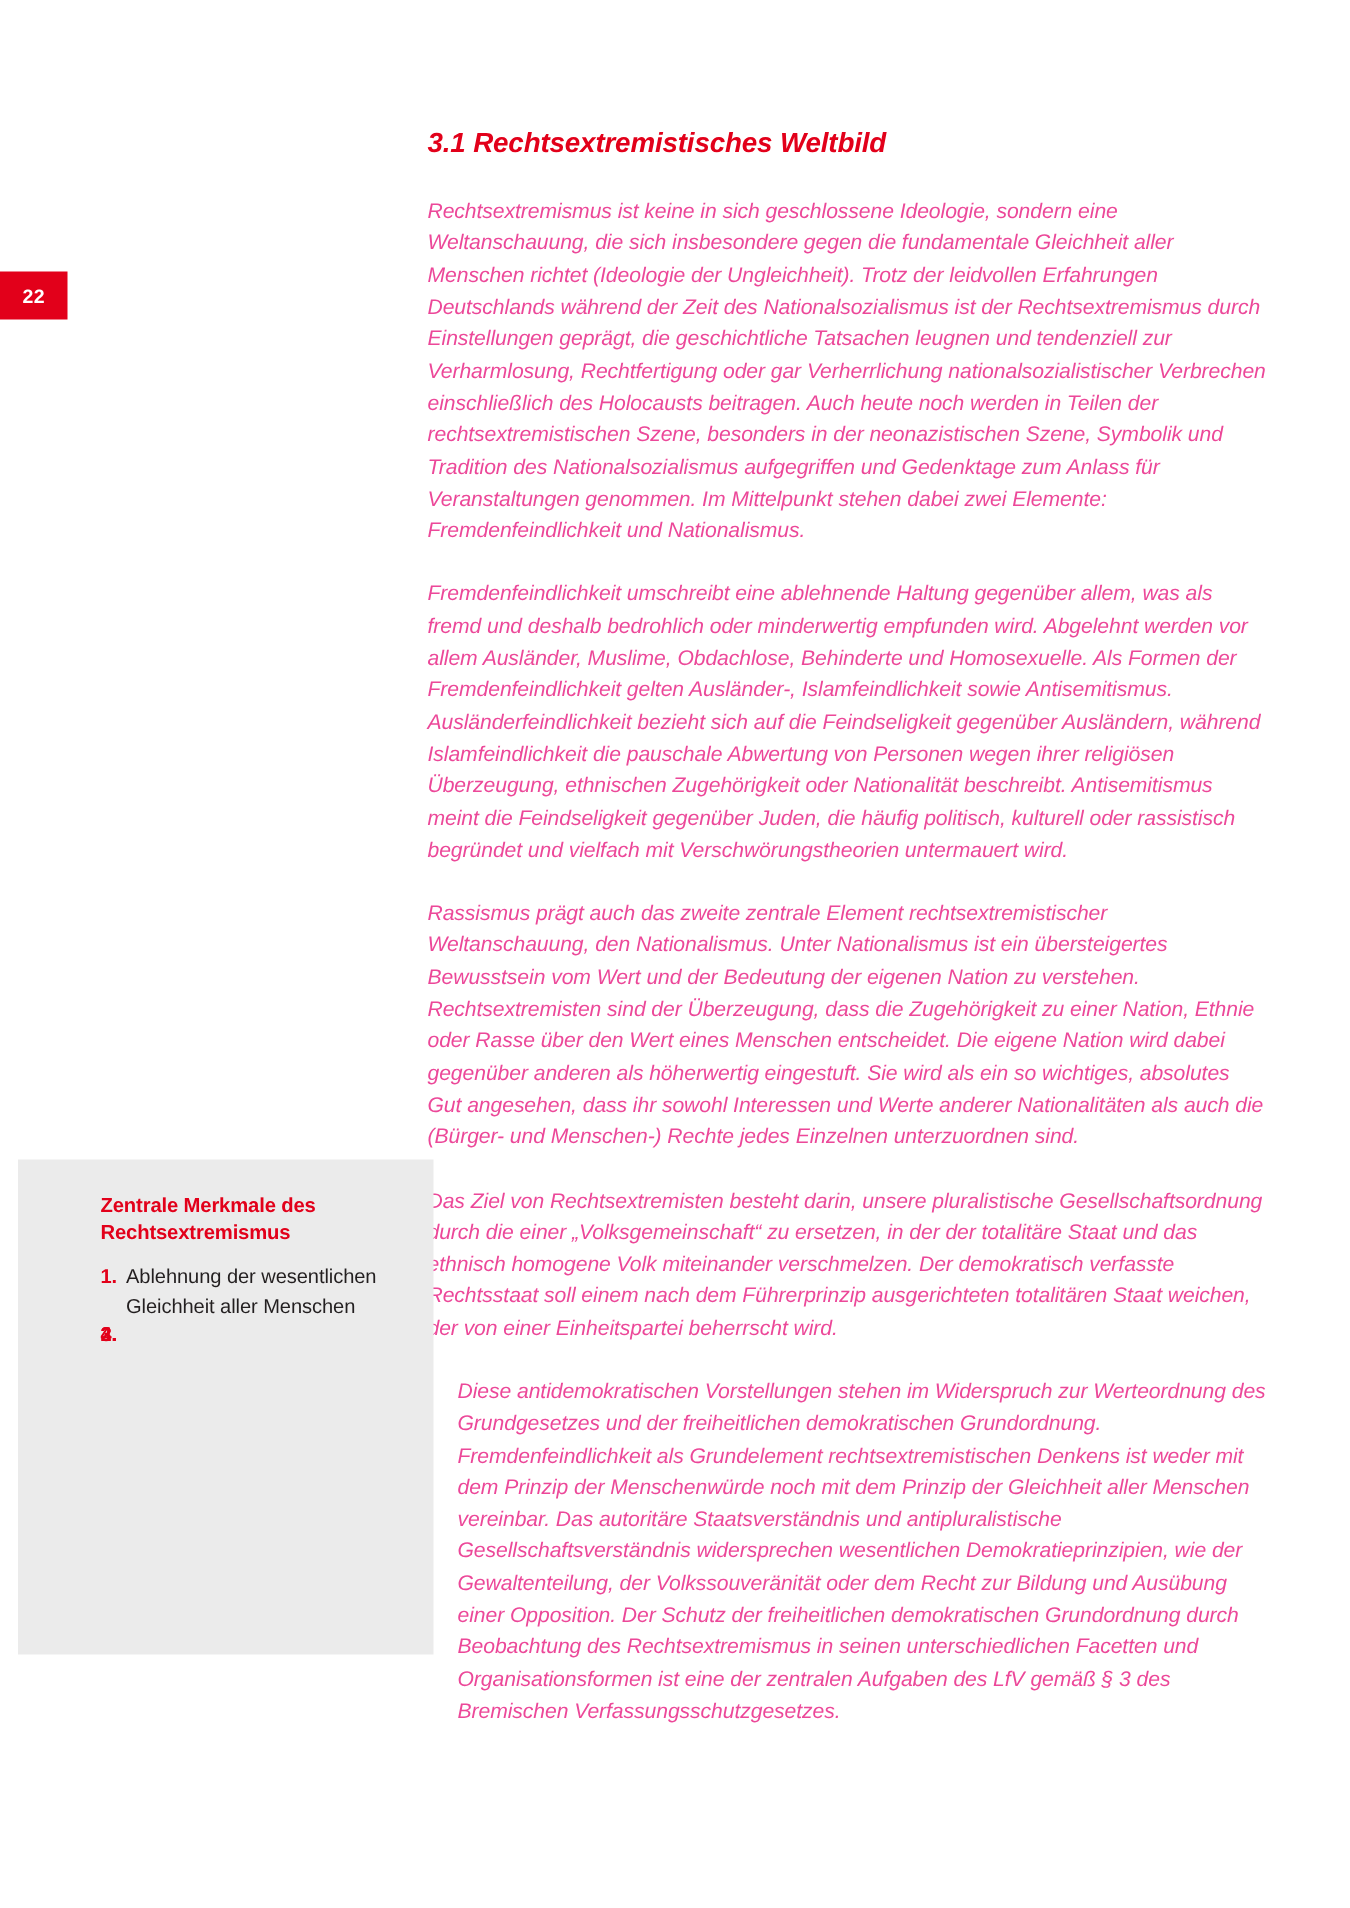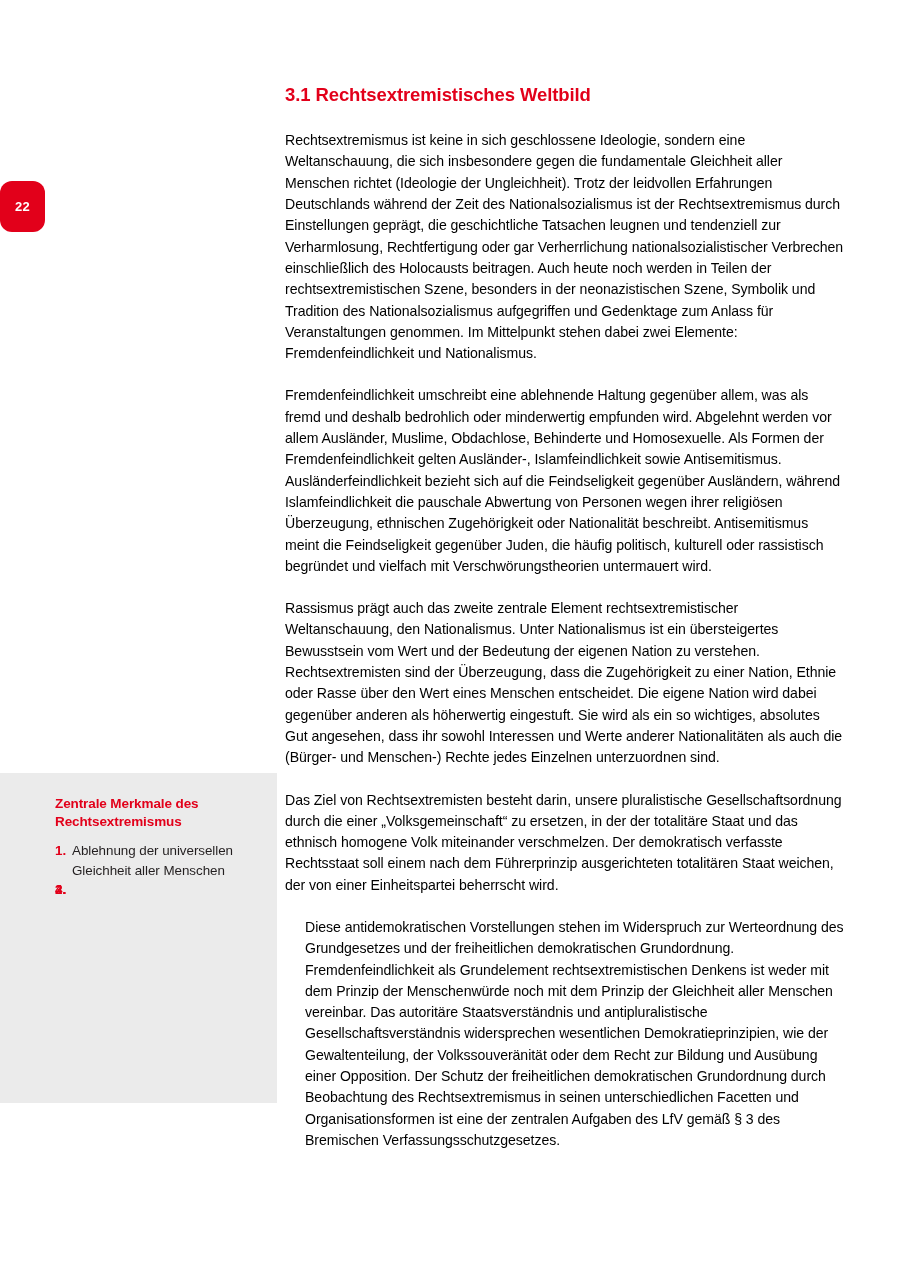--- a/index.html
+++ b/index.html
@@ -16,63 +16,63 @@
     color: #231f20;
     overflow: hidden;
   }
 
   
   .page-badge {
     position: absolute;
     left: 0;
     top: 181px;
     width: 45px;
-    height: 51px;
+    height: 32px;
     background: #e2001a;
     color: #ffffff;
     font-size: 13px;
     font-weight: bold;
     display: flex;
     align-items: center;
     justify-content: center;
     letter-spacing: 0.2px;
-    border-radius: 12px;
   }
 
   
   .content-column {
     position: absolute;
     left: 285px;
     top: 84px;
     width: 560px;
+    font-style: italic;
   }
 
   .section-heading {
     color: #e2001a;
     font-size: 18.5px;
     font-weight: bold;
     line-height: 1.2;
     margin: 0 0 24px 0;
     letter-spacing: -0.1px;
   }
 
   .body-par {
     font-size: 14.1px;
     line-height: 21.3px;
     margin: 0 0 21px 0;
     text-align: left;
     letter-spacing: -0.05px;
-    color: #000000;
+    color: #ec4899;
   }
   .body-par:last-child { margin-bottom: 0; margin-left: 20px; }
 
   
   .sidebar-box {
     position: absolute;
-    left: 0;
+    left: 12px;
     top: 773px;
     width: 277px;
     height: 330px;
     background: #ebebeb;
     box-sizing: border-box;
     padding: 22px 14px 20px 55px;
   }
 
   .sidebar-title {
     color: #e2001a;
@@ -129,21 +129,21 @@
 
 </div>
 
 <aside class="sidebar-box">
 
   <h3 class="sidebar-title">Zentrale Merkmale des Rechtsextremismus</h3>
 
   <ol class="sidebar-list">
     <li>
       <span class="num">1.</span>
-      <span>Ablehnung der universellen Gleichheit aller Menschen</span>
+      <span>Ablehnung der wesentlichen Gleichheit aller Menschen</span>
     </li>
     <li>
       <span class="num">2.</span>
     </li>
     <li>
       <span class="num">3.</span>
     </li>
     <li>
       <span class="num">4.</span>
     </li>

